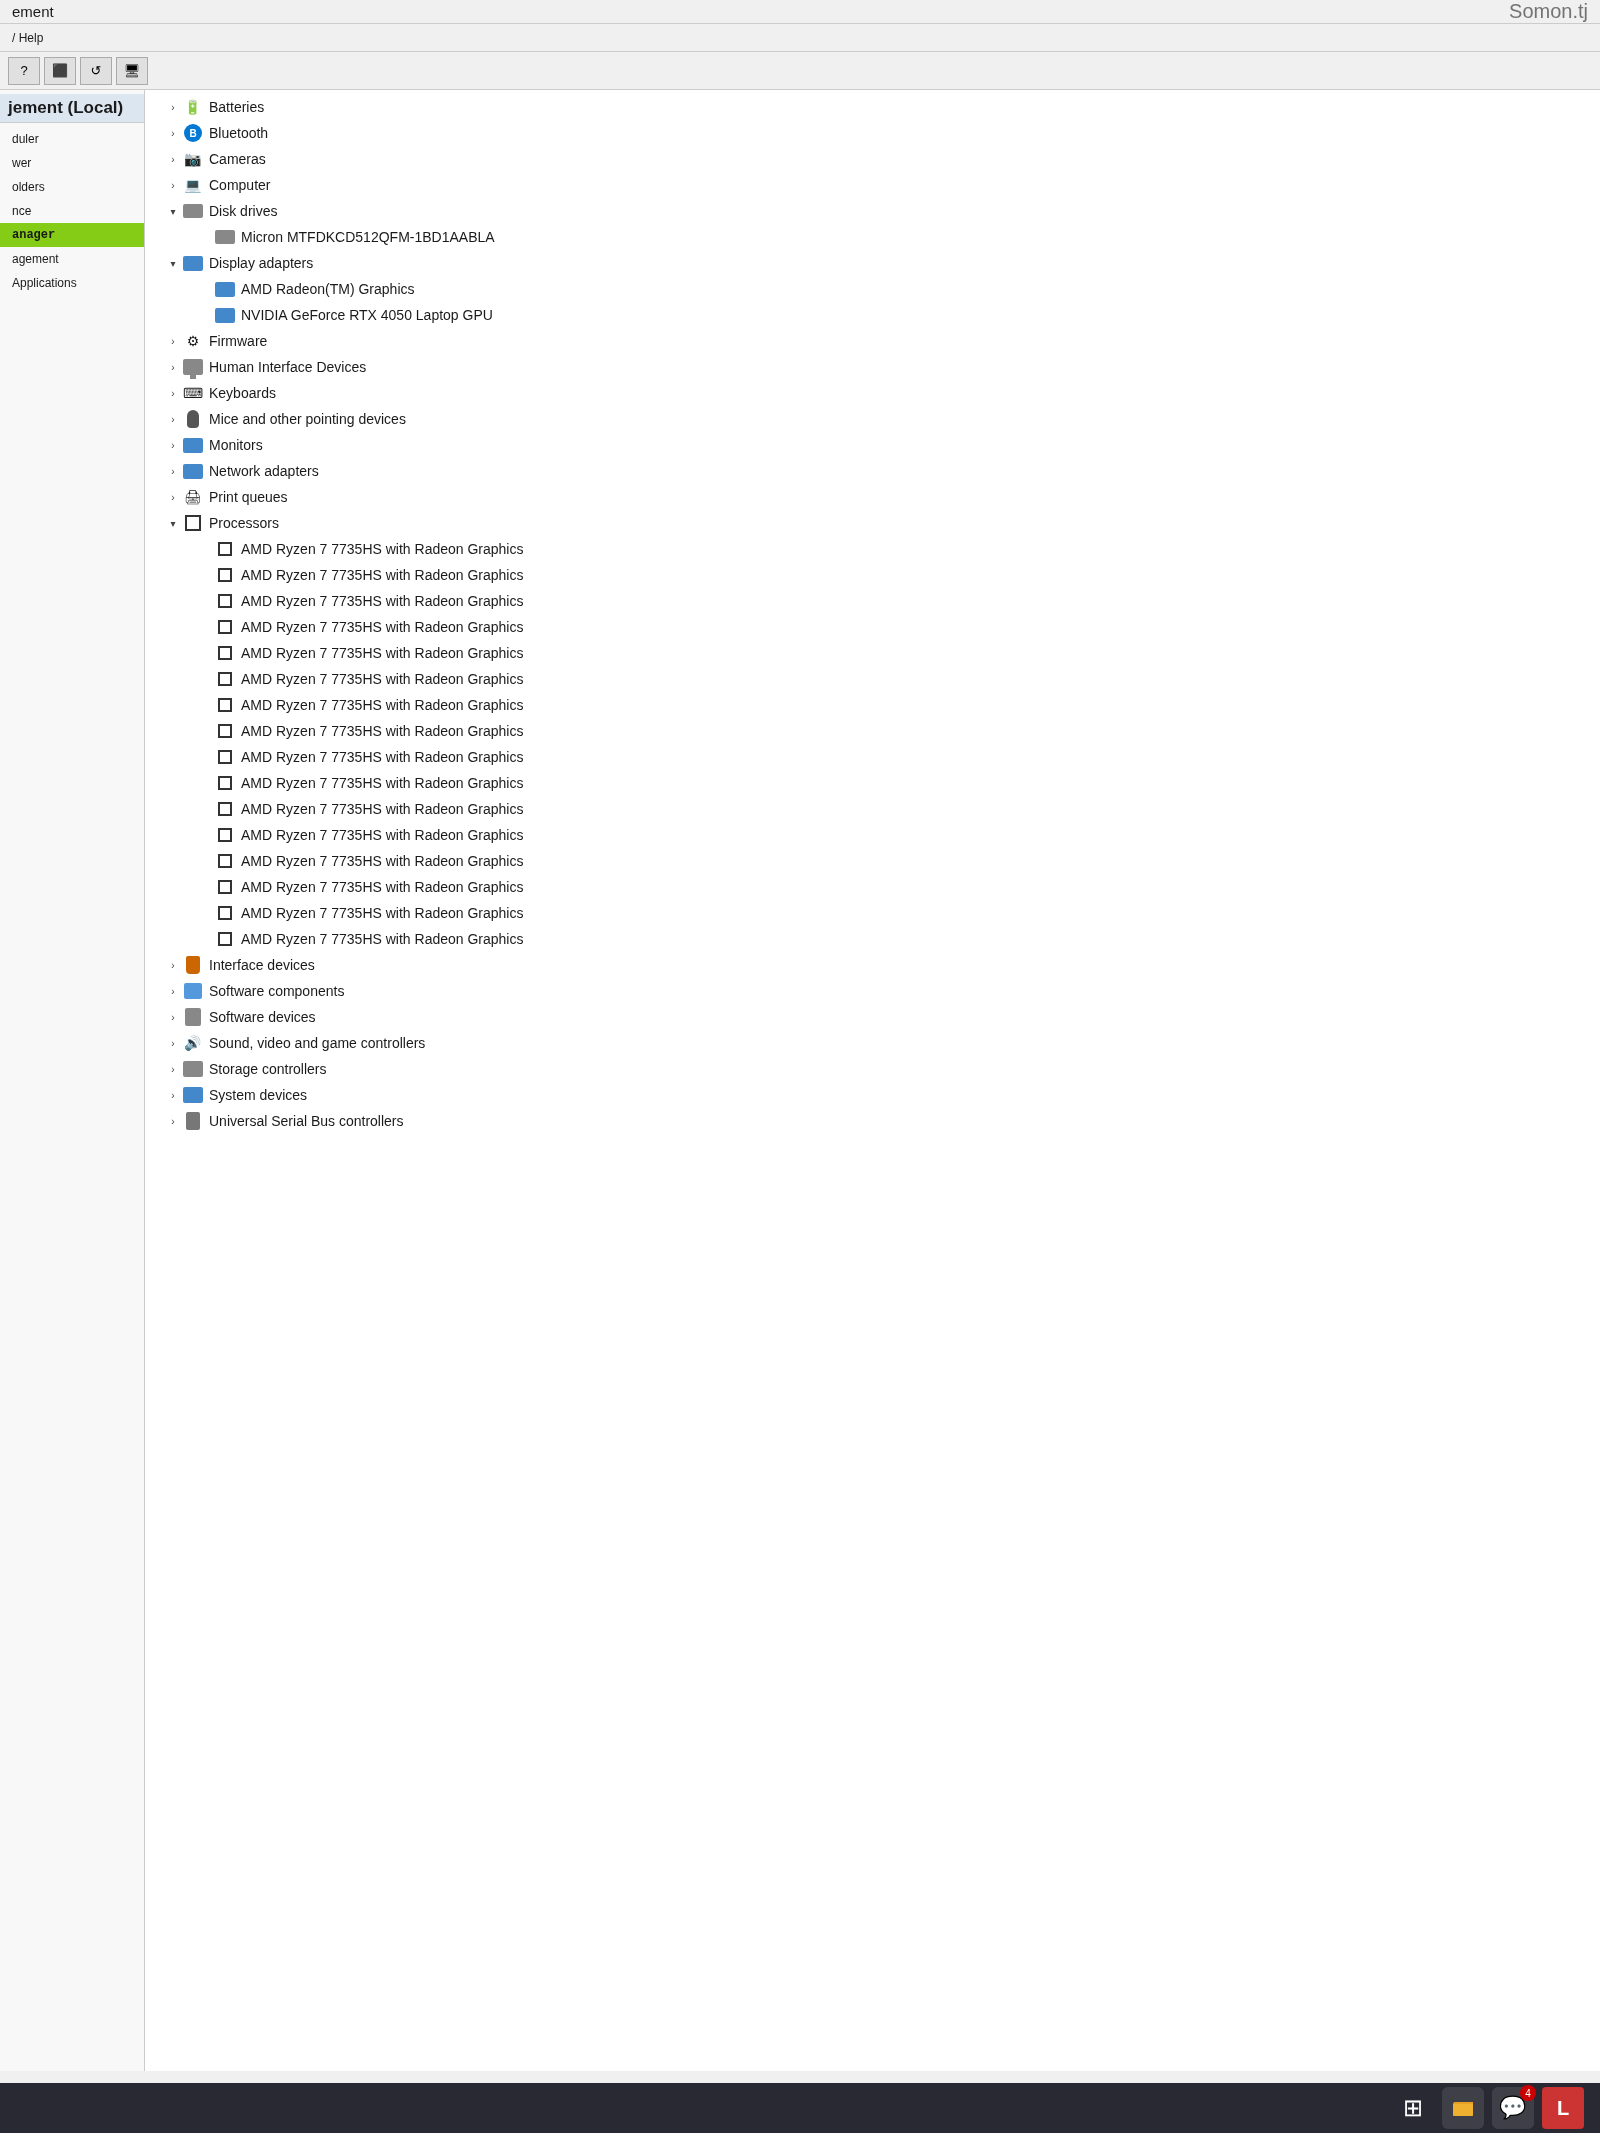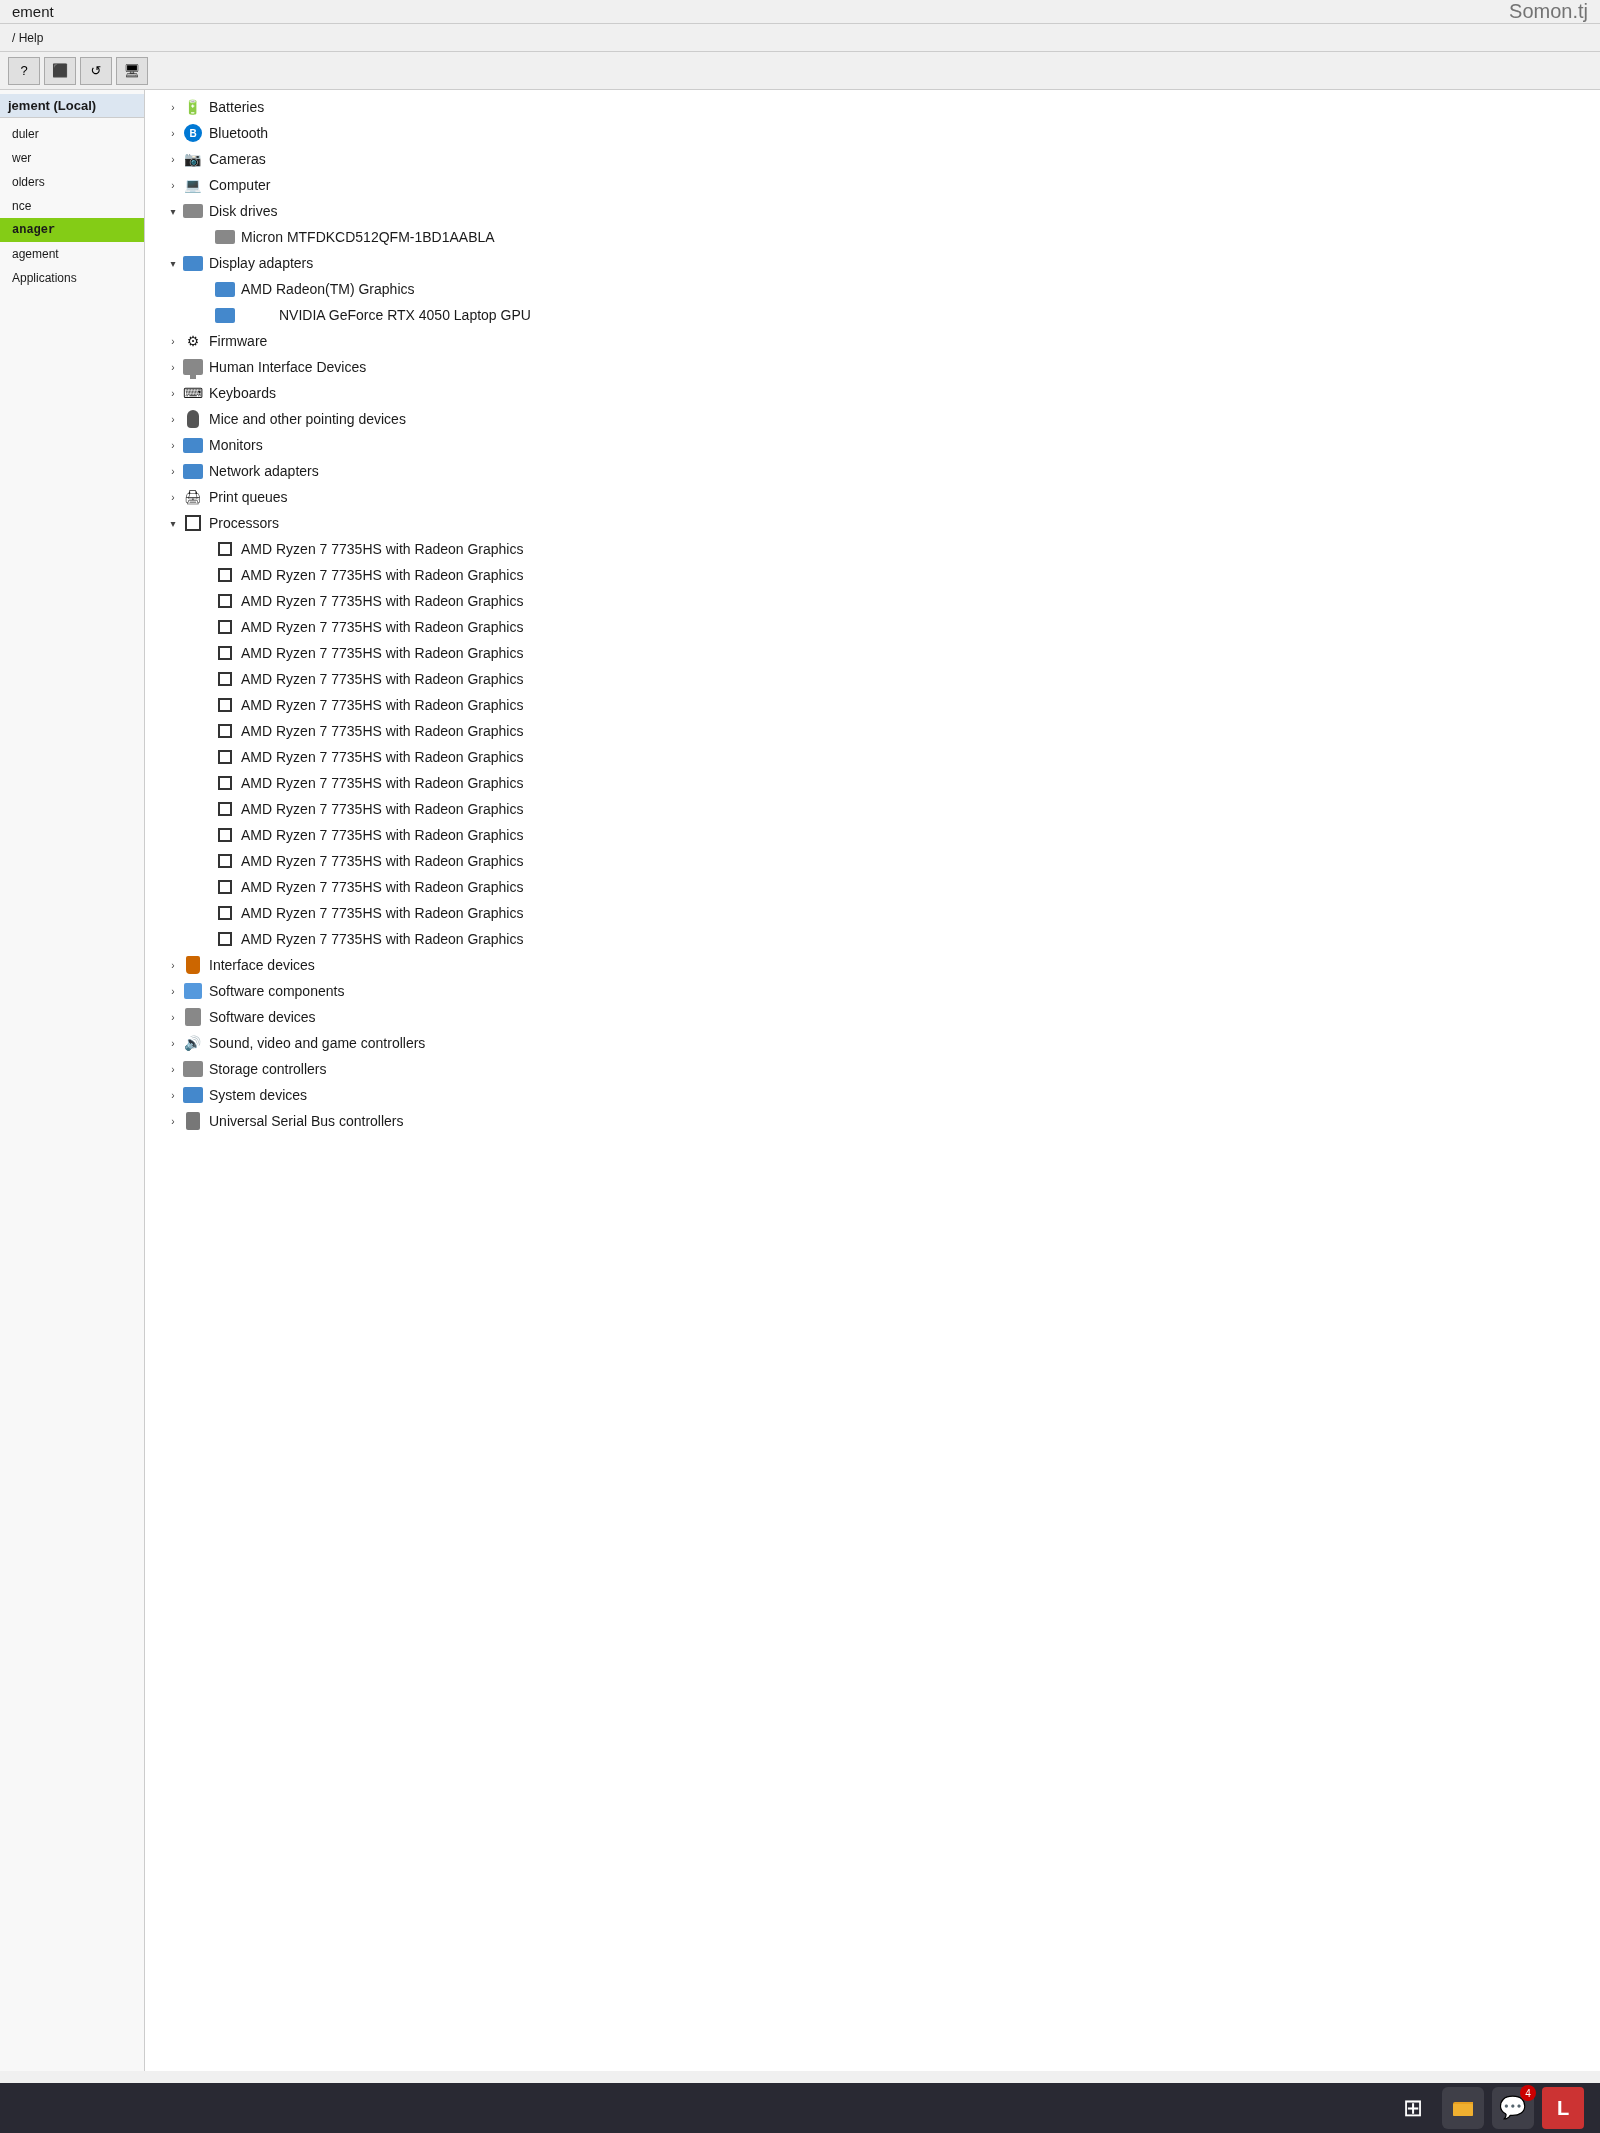--- a/index.html
+++ b/index.html
@@ -71,21 +71,21 @@
     
     .sidebar {
       width: 145px;
       background: #f8f8f8;
       border-right: 1px solid #ccc;
       padding: 4px 0;
       overflow: hidden;
     }
     .sidebar-header {
       padding: 4px 8px;
-      font-size: 13px;
+      font-size: 17px;
       font-weight: 600;
       background: #dce6f1;
       border-bottom: 1px solid #ccc;
       margin-bottom: 4px;
     }
     .sidebar-item {
       padding: 5px 8px 5px 12px;
       font-size: 12px;
       cursor: pointer;
       white-space: nowrap;
@@ -299,21 +299,21 @@
       <span class="tree-label">Display adapters</span>
     </div>
 
     <div class="tree-item" style="padding-left:70px;">
       <span class="tree-icon">
         <span style="width:20px;height:15px;background:#4488cc;border-radius:2px;display:inline-block;"></span>
       </span>
       <span class="tree-label">AMD Radeon(TM) Graphics</span>
     </div>
 
-    <div class="tree-item" style="padding-left:70px;gap:38px;">
+    <div class="tree-item" style="padding-left:70px;">
       <span class="tree-icon">
         <span style="width:20px;height:15px;background:#4488cc;border-radius:2px;display:inline-block;"></span>
       </span>
       <span class="tree-label">NVIDIA GeForce RTX 4050 Laptop GPU</span>
     </div>
 
     <div class="tree-item level-0">
       <span class="expand-arrow collapsed"></span>
       <span class="tree-icon">⚙</span>
       <span class="tree-label">Firmware</span>

